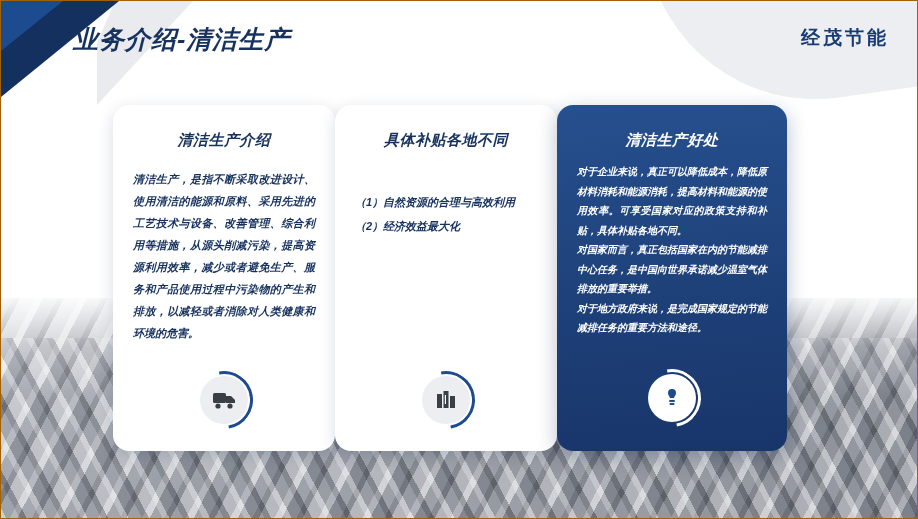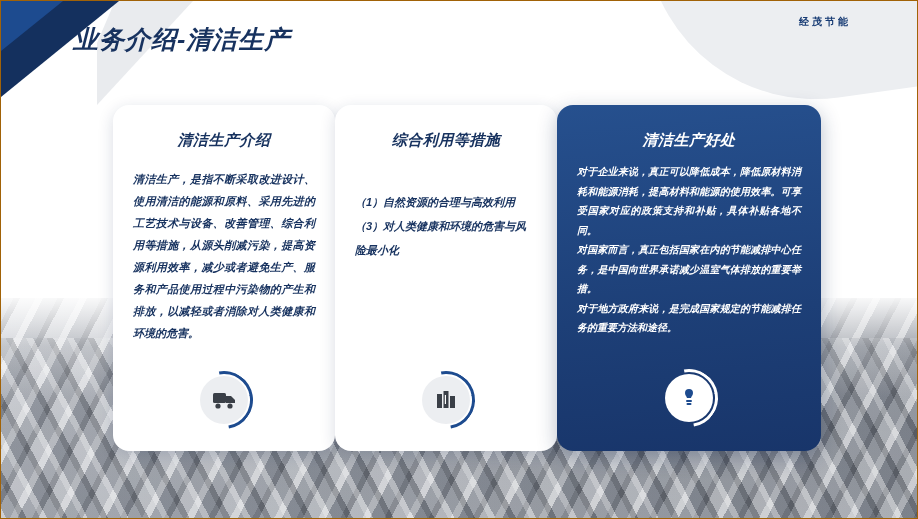--- a/index.html
+++ b/index.html
@@ -146,25 +146,26 @@
     width: 128px;
     text-align: center;
   }
   .logo-mark {
     position: relative;
     width: 78px;
     height: 78px;
     margin: 0 auto;
   }
   .logo-text {
-    margin-top: 2px;
-    font-size: 10px;
+    margin-top: 12px;
+    font-size: 19px;
     font-weight: bold;
     letter-spacing: 3px;
     color: #173b74;
+    text-align: right;
   }
 
   
   .cards {
     position: absolute;
     left: 112px;
     top: 104px;
     display: flex;
   }
   .card {
@@ -173,21 +174,21 @@
     border-radius: 16px;
     background: #ffffff;
     box-shadow: 0 4px 16px rgba(20,40,80,0.16);
     padding: 26px 20px 22px 20px;
     box-sizing: border-box;
     position: relative;
   }
   .card.card-3 {
     background: linear-gradient(175deg, #26508e 0%, #1d3f77 60%, #18356a 100%);
     box-shadow: 0 6px 20px rgba(20,40,80,0.30);
-    width: 264px;
+    width: 230px;
   }
   .card-title {
     text-align: center;
     font-size: 15px;
     font-weight: bold;
     font-style: italic;
     color: #17325f;
     margin-bottom: 18px;
     letter-spacing: 0.5px;
   }
@@ -287,24 +288,24 @@
             <rect x="2" y="4" width="13" height="10" rx="1.5" fill="#3a3f47"></rect>
             <path d="M15 7 h5 l4 4 v3 h-9 z" fill="#3a3f47"></path>
             <circle cx="7" cy="17" r="2.6" fill="#3a3f47"></circle>
             <circle cx="19" cy="17" r="2.6" fill="#3a3f47"></circle>
           </svg>
         </div>
       </div>
     </div>
 
     <div class="card card-2">
-      <div class="card-title">综合利用等措施</div>
+      <div class="card-title">具体补贴各地不同</div>
       <div style="height:22px"></div>
       <div class="list-line">（1）自然资源的合理与高效利用</div>
-      <div class="list-line">（3）对人类健康和环境的危害与风险最小化</div>
+      <div class="list-line">（2）经济效益最大化</div>
       <div class="badge">
         <div class="ring"></div>
         <div class="disc">
           <svg width="24" height="22" viewBox="0 0 24 22" aria-hidden="true">
             <rect x="3" y="5" width="5" height="14" fill="#3a3f47"></rect>
             <rect x="9.5" y="2" width="5" height="17" fill="#3a3f47"></rect>
             <rect x="16" y="7" width="5" height="12" fill="#3a3f47"></rect>
             <rect x="10.8" y="6" width="1.2" height="9" fill="#ffffff"></rect>
           </svg>
         </div>

